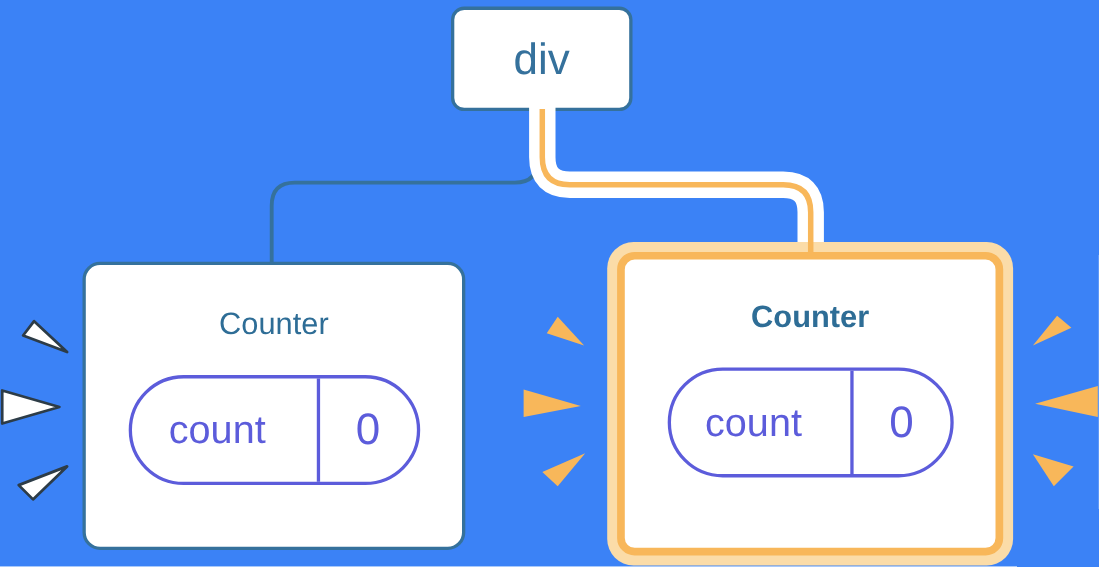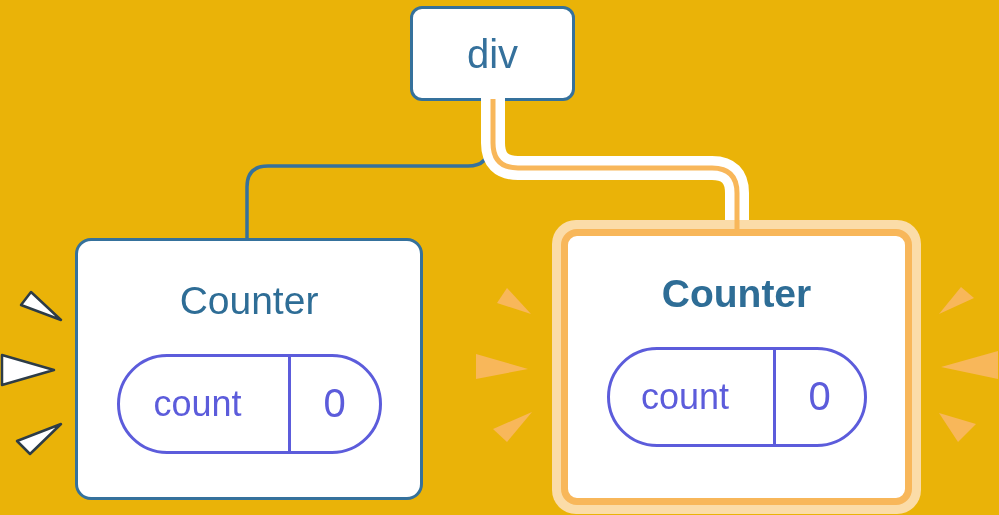--- a/index.html
+++ b/index.html
@@ -1,19 +1,19 @@
 <!DOCTYPE html>
 <html><head>
 <meta charset="utf-8">
 <style>
   html,body{margin:0;padding:0;background:#ffffff;}
   #stage{
     position:relative;
     width:999px;height:515px;
-    background:#eab308;
+    background:#3b82f6;
     font-family:"Liberation Sans","DejaVu Sans",sans-serif;
     overflow:hidden;
   }
 
   
   .root-node{
     position:absolute;left:410px;top:6px;width:165px;height:95px;
     box-sizing:border-box;
     background:#ffffff;
     border:3.5px solid #35719C;
@@ -30,21 +30,21 @@
     position:absolute;left:75px;top:238px;width:348px;height:262px;
     box-sizing:border-box;
     background:#ffffff;
     border:3.5px solid #35719C;
     border-radius:16px;
     display:flex;flex-direction:column;align-items:center;
     padding-top:38px;
     z-index:2;
   }
   .card-title{
-    color:#2E6D96;font-size:39px;line-height:1.15;font-weight:500;
+    color:#2E6D96;font-size:28px;line-height:1.15;font-weight:500;
   }
   .card-title.bold{font-weight:700;}
 
   
   .card-right-outer{
     position:absolute;left:552px;top:220px;width:369px;height:294px;
     box-sizing:border-box;
     background:#FBDCA8;
     border-radius:24px;
     padding:9px;

